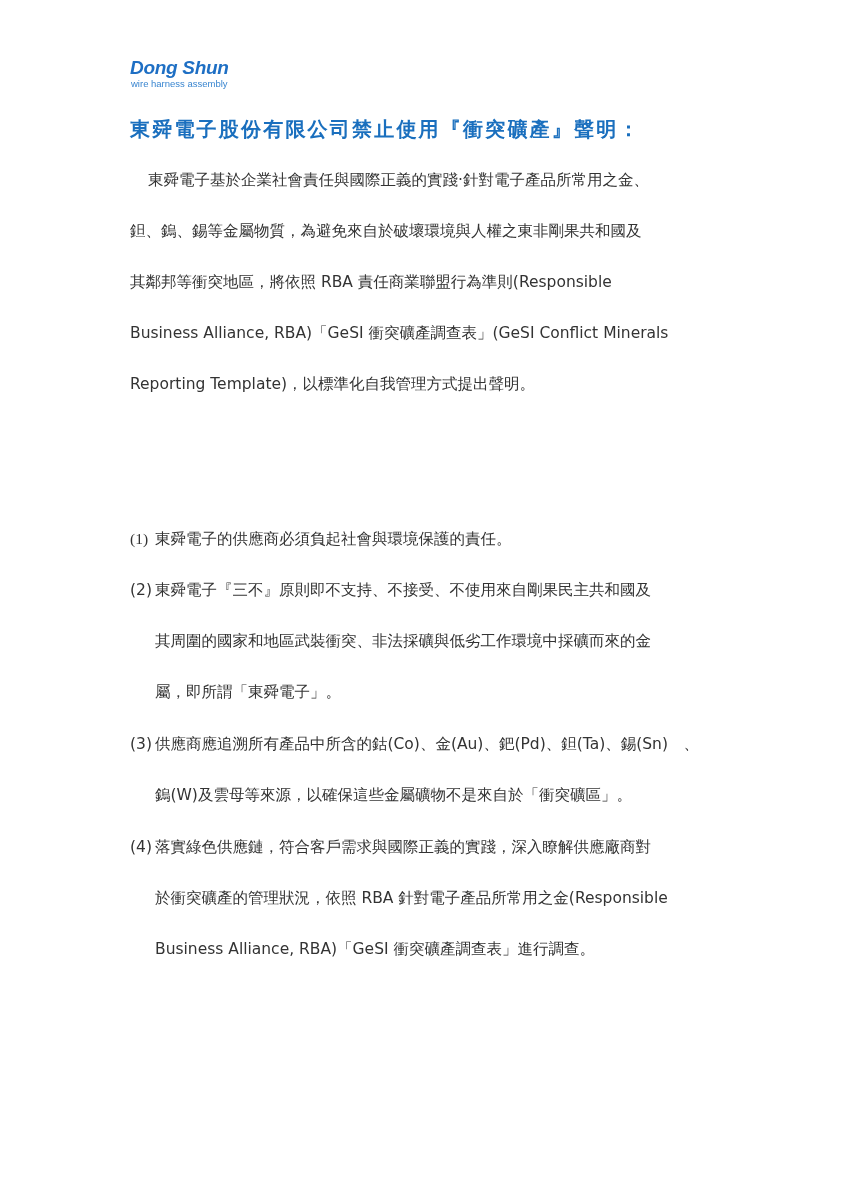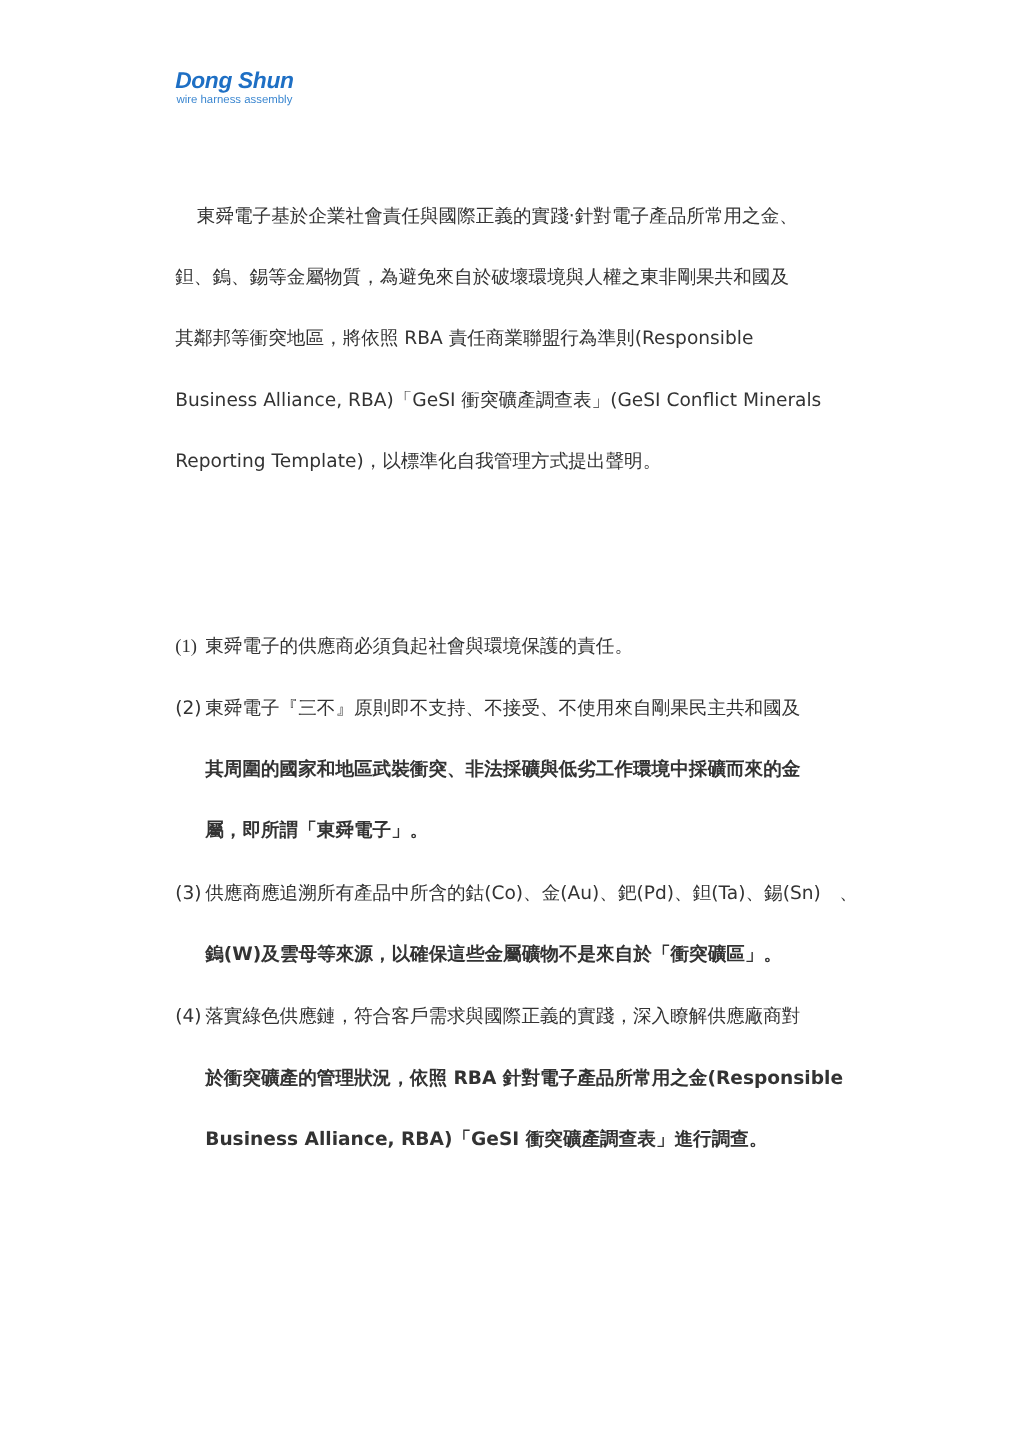--- a/index.html
+++ b/index.html
@@ -10,21 +10,21 @@
     body {
       width: 853px;
       height: 1200px;
       position: relative;
       overflow: hidden;
       font-family: "DejaVu Sans", "Liberation Sans", sans-serif;
       color: #333333;
     }
     .page {
       position: absolute;
-      left: 16px; top: 0;
+      left: 0; top: 0;
       width: 817px;
       height: 1200px;
       background: #ffffff;
     }
     .logo {
       position: absolute;
       left: 130px;
       top: 58px;
       width: 140px;
     }
@@ -80,41 +80,42 @@
     .intro .l1 { top: 51px; text-align: center; }
     .intro .l2 { top: 102px; }
     .intro .l3 { top: 153px; }
     .intro .l4 { top: 204px; }
 
     .list { top: 529px; }
     .item-num {
       display: inline-block;
       width: 25px;
     }
-    .cont { left: 25px; font-weight: bold; }
+    .cont { left: 25px; }
     .r0 { top: 0px; font-family: Liberation Serif, serif; }
     .r1 { top: 51px; }
     .r2 { top: 102px; }
     .r3 { top: 153px; }
     .r4 { top: 205px; }
     .r5 { top: 256px; text-align: center; }
     .r6 { top: 308px; }
     .r7 { top: 359px; }
     .r8 { top: 410px; }
   </style>
 </head>
 <body>
 
 <div class="page">
 
   <div class="logo">
     <span class="logo-name">Dong Shun</span>
     <span class="logo-tag">wire harness assembly</span>
   </div>
 
+  <h1 class="heading" id="heading-1">東舜電子股份有限公司禁止使用『衝突礦產』聲明：</h1>
 
   <div class="para intro">
     <span class="line l0">東舜電子基於企業社會責任與國際正義的實踐‧針對電子產品所常用之金、</span>
     <span class="line l1">鉭、鎢、錫等金屬物質，為避免來自於破壞環境與人權之東非剛果共和國及</span>
     <span class="line l2">其鄰邦等衝突地區，將依照 RBA 責任商業聯盟行為準則(Responsible</span>
     <span class="line l3">Business Alliance, RBA)「GeSI 衝突礦產調查表」(GeSI Conflict Minerals</span>
     <span class="line l4">Reporting Template)，以標準化自我管理方式提出聲明。</span>
   </div>
 
 

